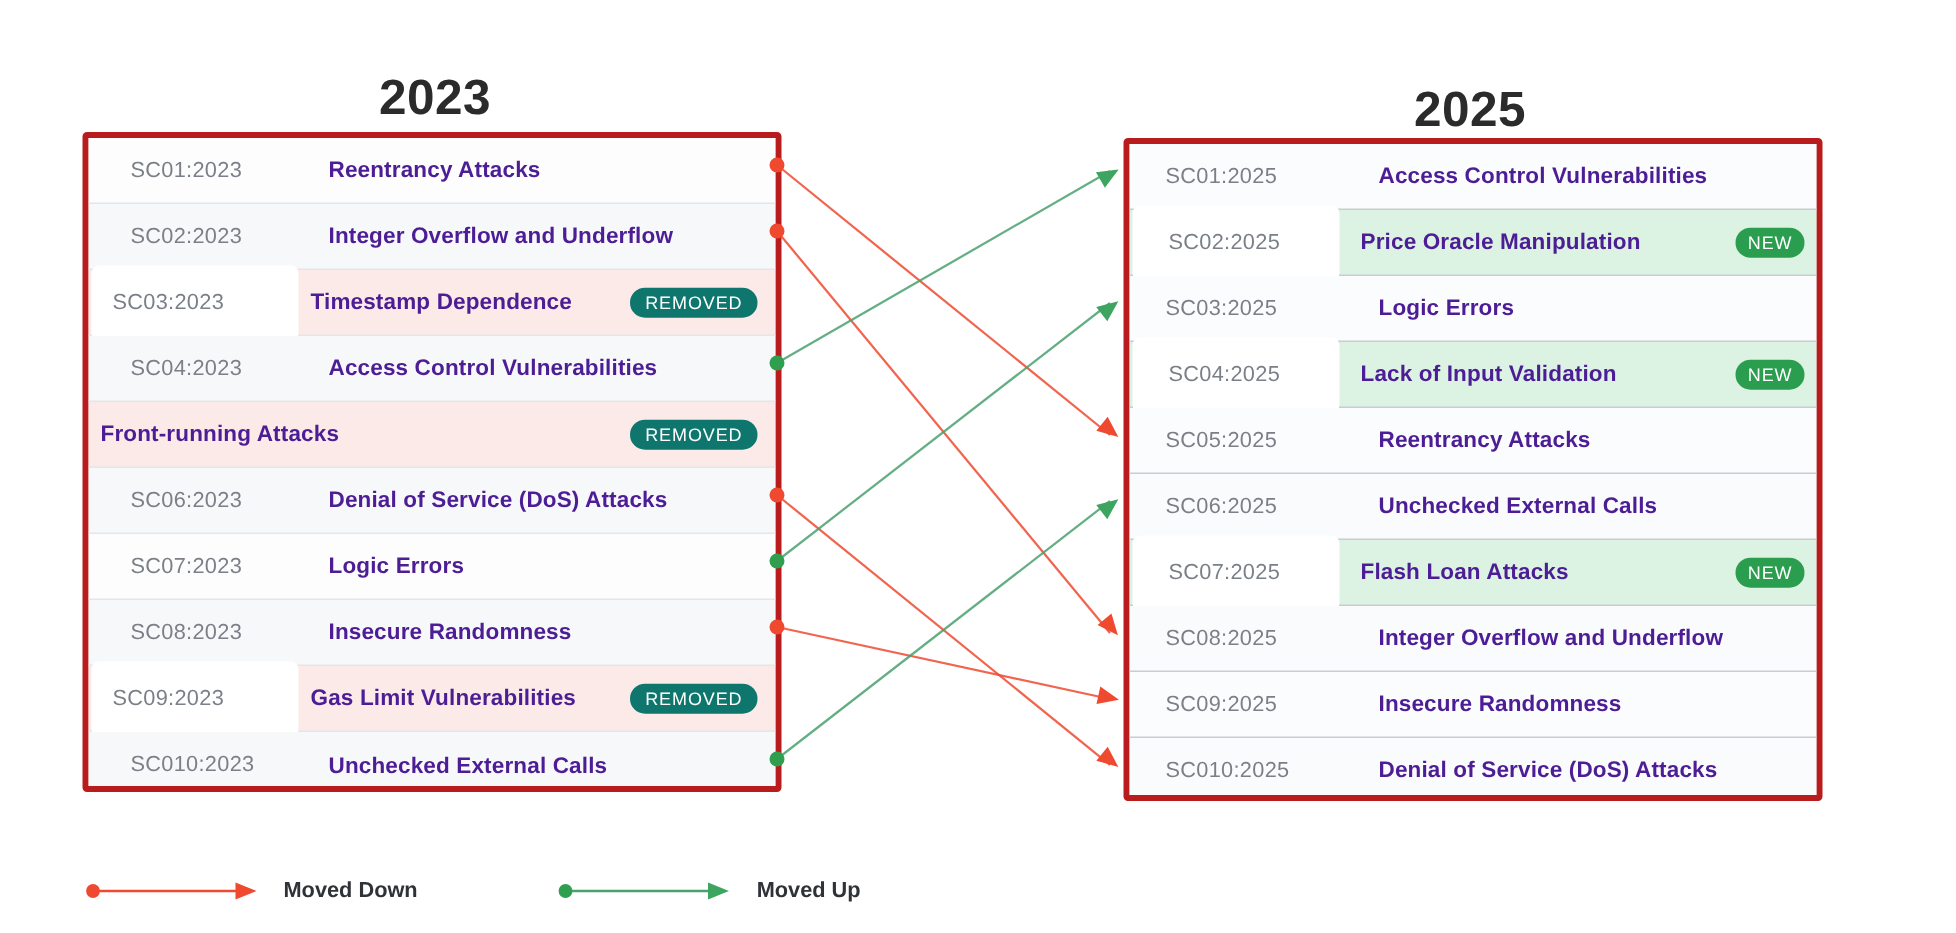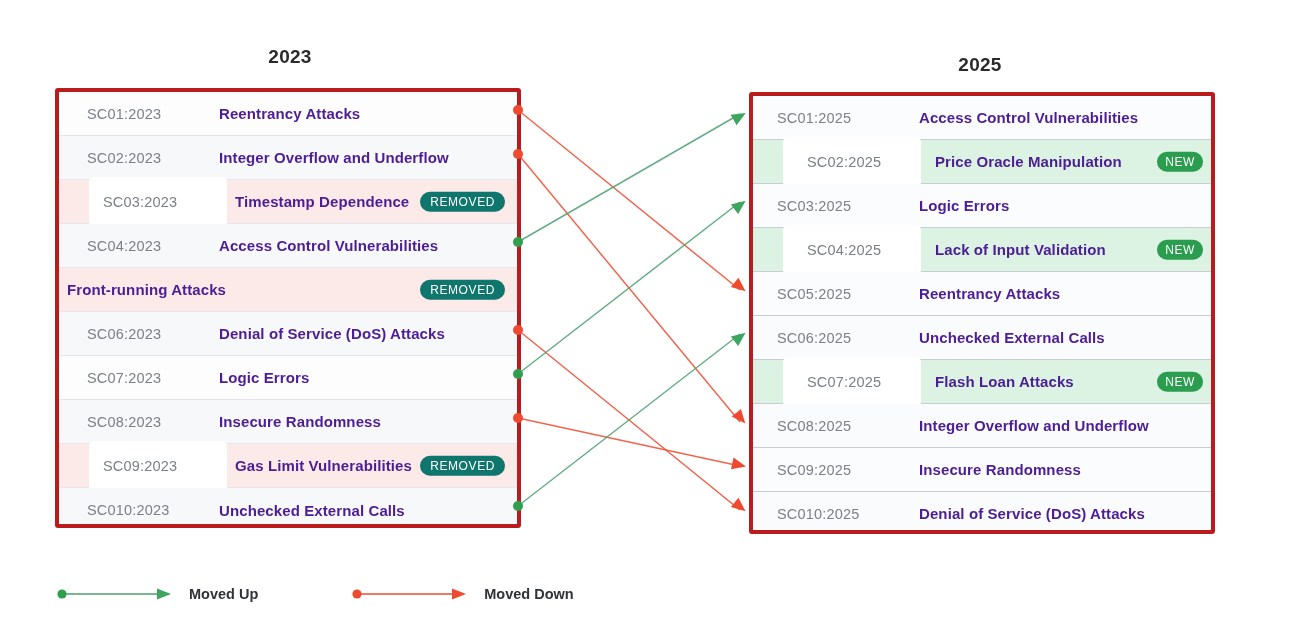--- a/index.html
+++ b/index.html
@@ -7,21 +7,21 @@
     width:1304px;height:622px;
     background:#ffffff;
     font-family:"Liberation Sans","DejaVu Sans",sans-serif;
     overflow:hidden;
     position:relative;
   }
   #stage{position:relative;width:1304px;height:622px;}
 
   .col-title{
     position:absolute;
-    font-size:19px;
+    font-size:33px;
     font-weight:700;
     color:#2b2b2b;
     letter-spacing:.3px;
     text-align:center;
   }
   #title-left{left:180px;top:46px;width:220px;}
   #title-right{left:870px;top:54px;width:220px;}
 
   .table{
     position:absolute;
@@ -58,21 +58,21 @@
     padding-left:28px;
     font-size:14.5px;
     color:#7b8088;
     letter-spacing:.2px;
     white-space:nowrap;
   }
   #table-2025 .cell-id{padding-left:24px;}
   .row.removed .cell-id,
   .row.added .cell-id{
     background:#ffffff;
-    margin:5px 0 5px 30px;
+    margin:5px 0 5px 2px;
     padding-left:14px;
     border-radius:5px;
     height:50px;
     display:flex;
     align-items:center;
     width:138px;flex:0 0 138px;
   }
   .row.added .cell-id{background:#ffffff;}
 
   .cell-name{
@@ -255,29 +255,29 @@
       <g>
         <line x1="518" y1="506" x2="740" y2="334" stroke="#4aa06f" stroke-width="1.5" opacity="0.85"></line>
         <circle cx="518" cy="506" r="5" fill="#2f9e4f"></circle>
         <polygon points="-12,-6 2,0 -12,6" fill="#3da55f" transform="translate(744,334) rotate(-37.76762129172234)"></polygon>
       </g>
     </svg>
 
   <div class="legend">
     <div class="legend-item">
       <svg class="legend-svg" width="120" height="20" viewBox="0 0 120 20">
+        <line x1="8" y1="10" x2="104" y2="10" stroke="#ef4a30" stroke-width="1.6"></line>
+        <circle cx="7" cy="10" r="4.6" fill="#ef4a30"></circle>
+        <polygon points="102,4.4 116,10 102,15.6" fill="#ef4a30"></polygon>
+      </svg>
+      <span class="legend-label">Moved Down</span>
+    </div>
+    <div class="legend-item">
+      <svg class="legend-svg" width="120" height="20" viewBox="0 0 120 20">
         <line x1="8" y1="10" x2="104" y2="10" stroke="#4aa06f" stroke-width="1.6"></line>
         <circle cx="7" cy="10" r="4.6" fill="#2f9e4f"></circle>
         <polygon points="102,4.4 116,10 102,15.6" fill="#3da55f"></polygon>
       </svg>
       <span class="legend-label">Moved Up</span>
     </div>
-    <div class="legend-item">
-      <svg class="legend-svg" width="120" height="20" viewBox="0 0 120 20">
-        <line x1="8" y1="10" x2="104" y2="10" stroke="#ef4a30" stroke-width="1.6"></line>
-        <circle cx="7" cy="10" r="4.6" fill="#ef4a30"></circle>
-        <polygon points="102,4.4 116,10 102,15.6" fill="#ef4a30"></polygon>
-      </svg>
-      <span class="legend-label">Moved Down</span>
-    </div>
   </div>
 
 </div>
 
 </body></html>

